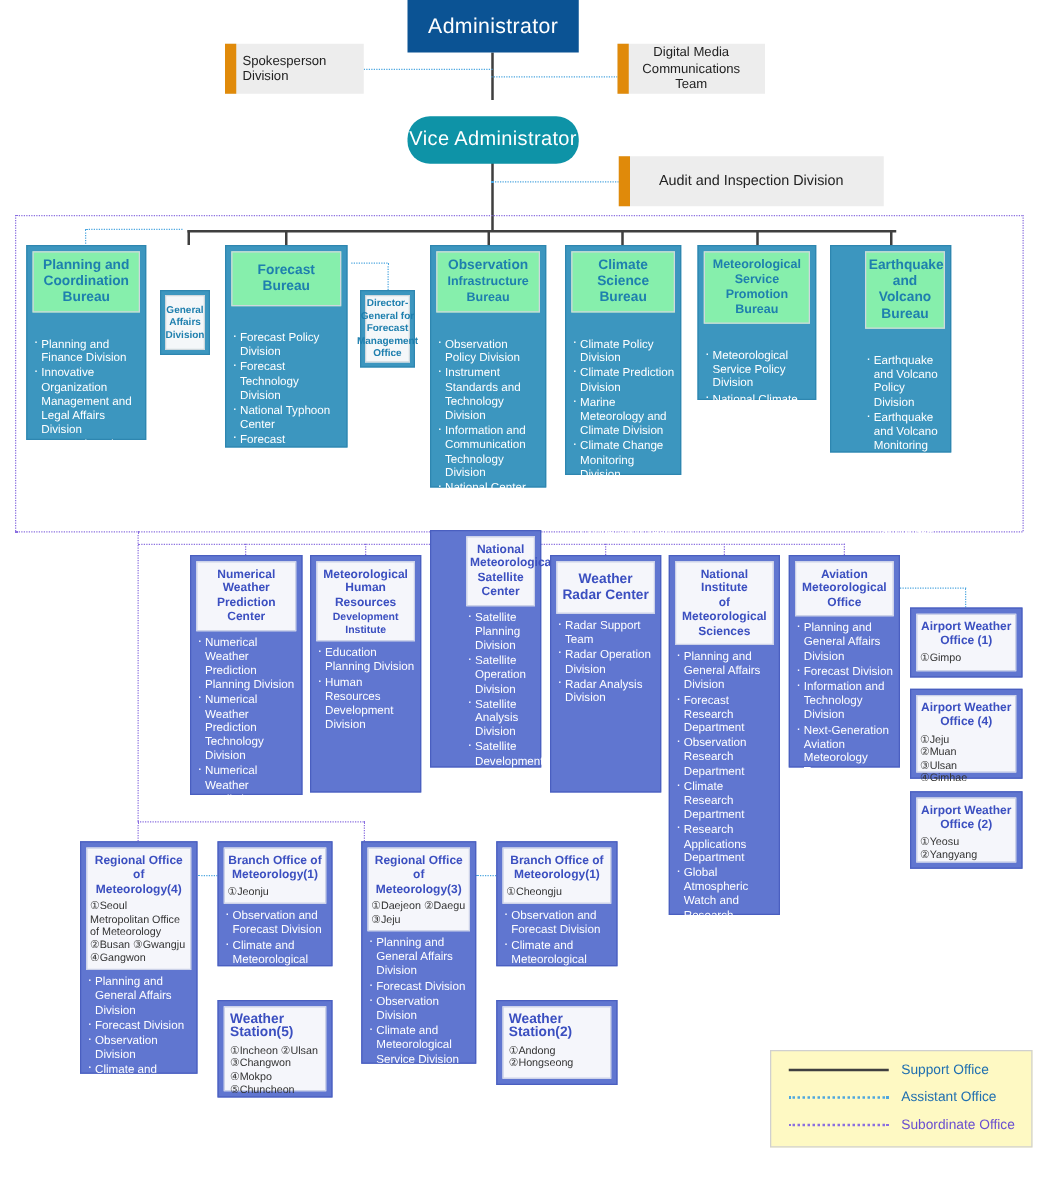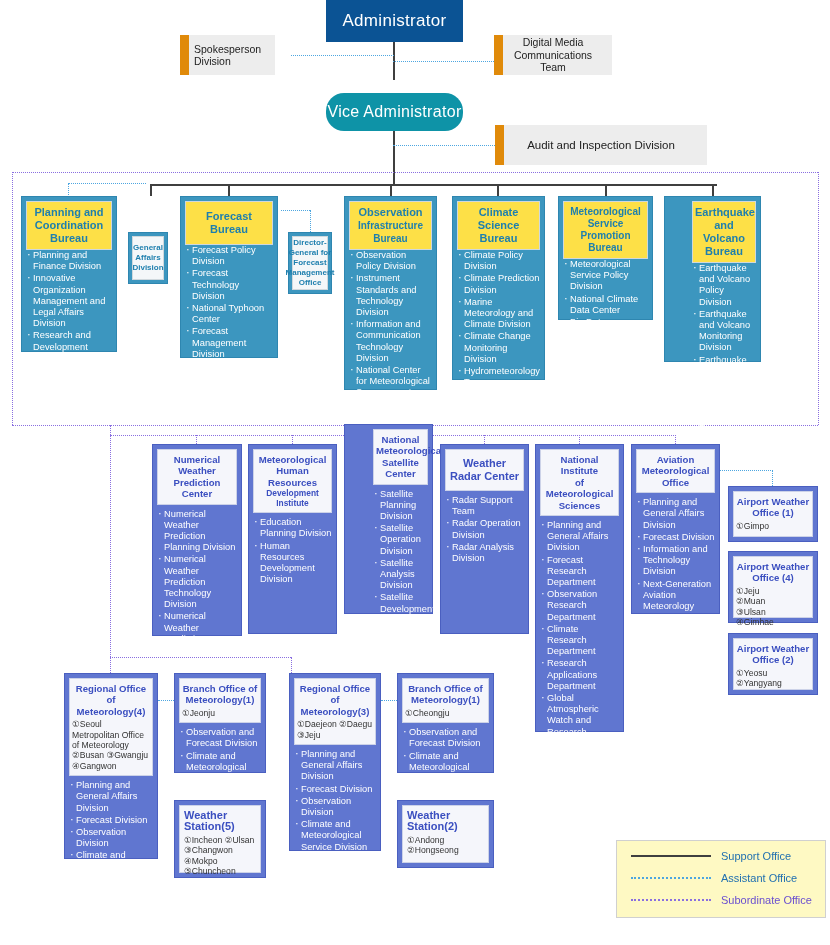--- a/index.html
+++ b/index.html
@@ -18,23 +18,23 @@
   .exec.vice{background:#0E93A7;font-size:16px;}
 
   
   .staff{background:#ededed;display:flex;align-items:center;}
   .staff .bar{position:absolute;left:0;top:0;bottom:0;width:9px;background:#E08A0A;}
   .staff .txt{width:100%;color:#222;font-size:10.5px;line-height:12.5px;text-align:center;padding:0 6px;box-sizing:border-box;}
   .staff.lefttxt .txt{text-align:left;padding-left:14px;}
 
   
   .bureau{background:#3C96BF;border:1px solid #2E86B0;padding:4px;}
-  .bureau .head{background:#fde047;border:1px solid #cfd8dd;color:#1E7FAE;
+  .bureau .head{background:#86efac;border:1px solid #cfd8dd;color:#1E7FAE;
                 font-weight:bold;font-size:11px;line-height:13px;text-align:center;
-                padding:4px 2px;margin:0 0 0 0;}
+                padding:4px 2px;margin:0 0 20px 0;}
   .bureau .head.small{font-size:10px;line-height:12px;}
   .bureau ul{margin:0;padding:0;list-style:none;}
   .bureau li{color:#ffffff;font-size:9.3px;line-height:11.2px;
              padding-left:7px;position:relative;margin-bottom:1px;}
   .bureau li:before{content:"·";position:absolute;left:1px;top:-1px;font-size:11px;}
 
   
   .helper{background:#3C96BF;border:1px solid #2E86B0;padding:3px;}
   .helper .inner{background:#f4f7f9;border:1px solid #cfd8dd;color:#1E7FAE;
         font-weight:bold;font-size:8px;line-height:10px;text-align:center;
@@ -130,21 +130,21 @@
   <div class="abs dot-pur-v" style="left:110px;top:657px;height:16px;"></div>
   <div class="abs dot-pur-v" style="left:291px;top:657px;height:16px;"></div>
 
   <div class="abs dot-blue-h" style="left:158px;top:700px;width:16px;"></div>
   <div class="abs dot-blue-h" style="left:381px;top:700px;width:16px;"></div>
 
   <div class="abs exec admin" style="left:326px;top:0px;width:137px;height:42px;">Administrator</div>
 
   <div class="abs exec vice" style="left:326px;top:93px;width:137px;height:38px;border-radius:18px;">Vice  Administrator</div>
 
-  <div class="abs staff lefttxt" style="left:180px;top:35px;width:95px;height:40px;">
+  <div class="abs staff lefttxt" style="left:180px;top:35px;width:111px;height:40px;">
     <span class="bar"></span>
     <span class="txt">Spokesperson Division</span>
   </div>
 
   <div class="abs staff" style="left:494px;top:35px;width:118px;height:40px;">
     <span class="bar"></span>
     <span class="txt">
       <span>Digital Media</span><br>
       <span>Communications Team</span>
     </span>

